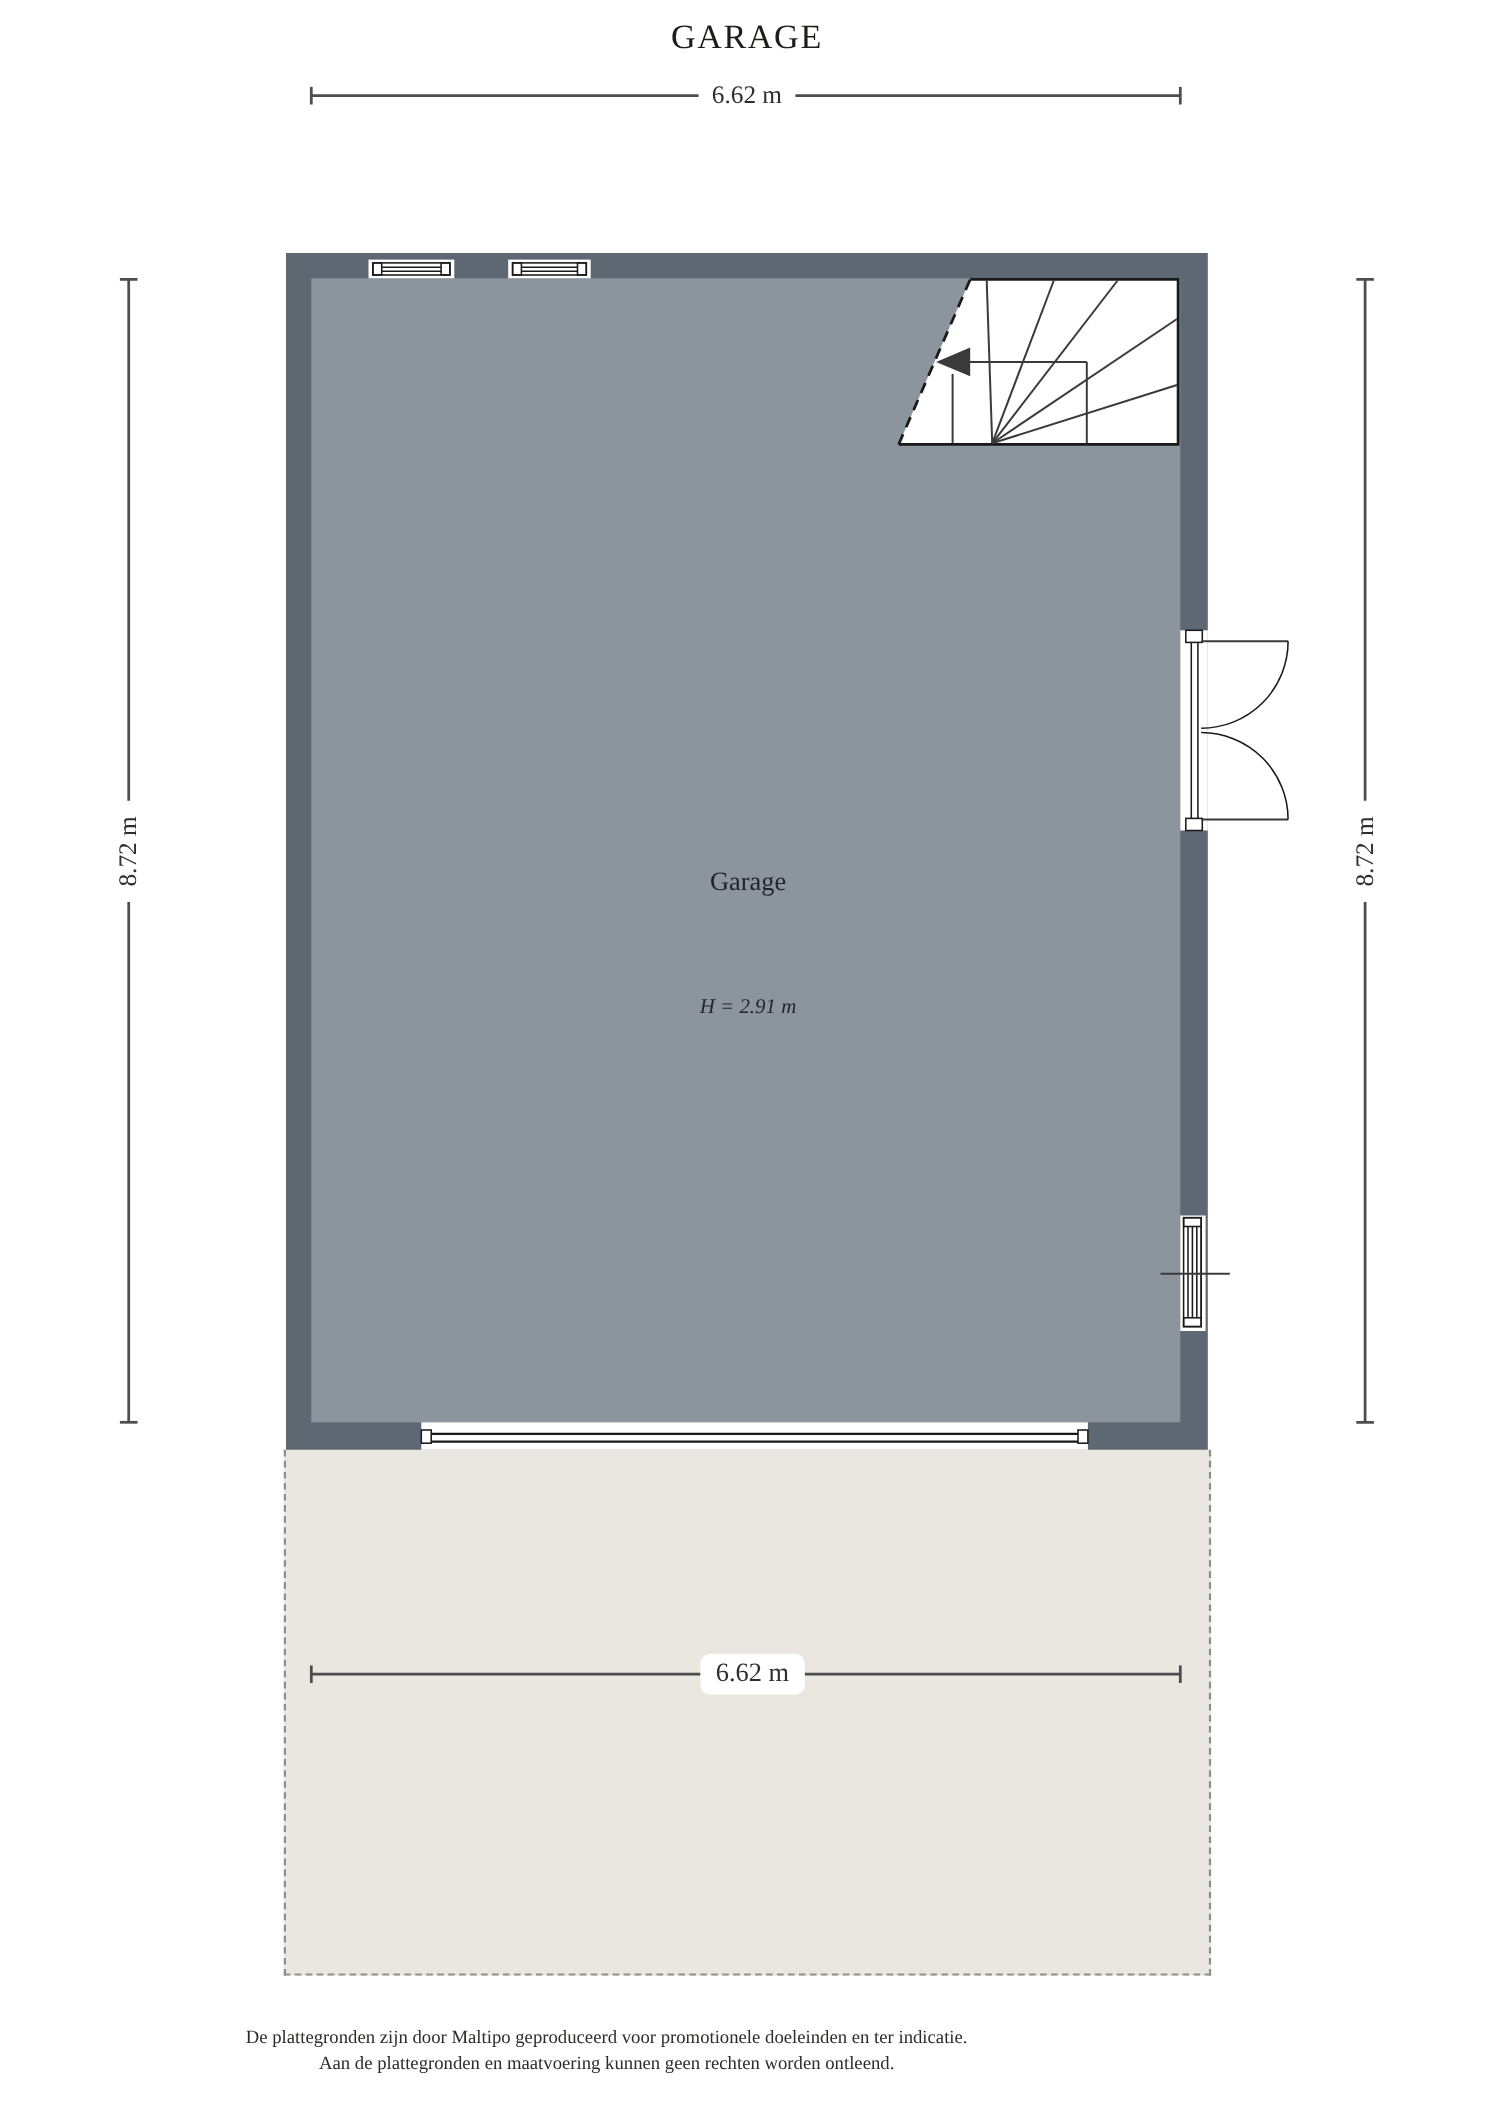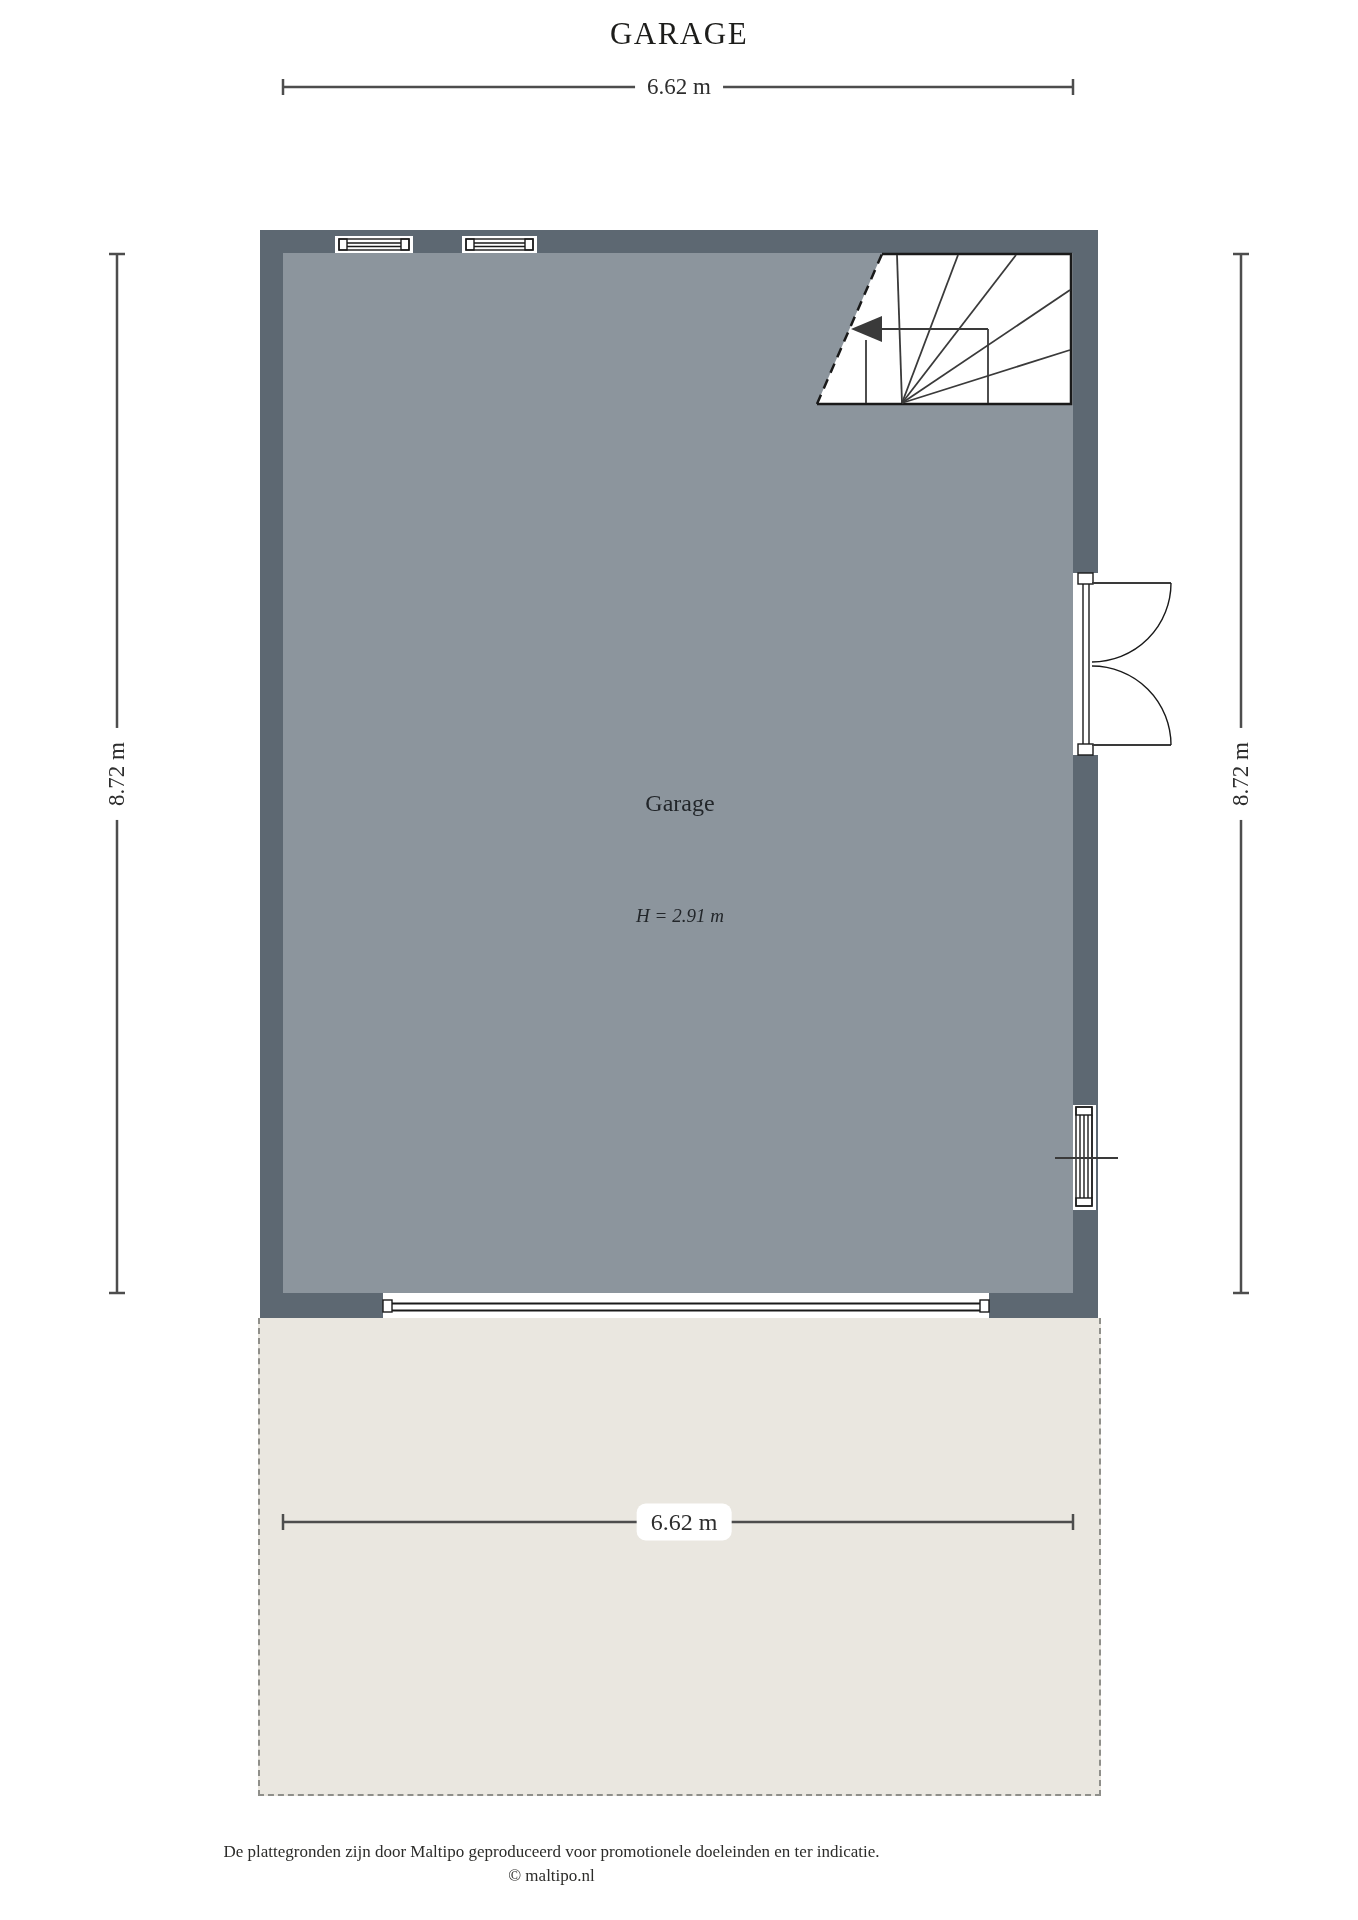--- a/index.html
+++ b/index.html
@@ -157,16 +157,16 @@
   <div class="abs dim-label" style="left:679px;top:87px;">6.62 m</div>
   <div class="abs dim-label boxed" style="left:684px;top:1522px;">6.62 m</div>
   <div class="abs dim-label rot" style="left:117px;top:774px;">8.72 m</div>
   <div class="abs dim-label rot" style="left:1241px;top:774px;">8.72 m</div>
 
   <div class="abs room-label" style="left:680px;top:803px;">Garage</div>
   <div class="abs room-h" style="left:680px;top:876px;margin-top:40px;">H = 2.91 m</div>
 
   <div class="abs footer">
     <div>De plattegronden zijn door Maltipo geproduceerd voor promotionele doeleinden en ter indicatie.</div>
-    <div>© maltipo.nl</div>
+    <div>Aan de plattegronden en maatvoering kunnen geen rechten worden ontleend.</div>
   </div>
 
 </div>
 
 </body></html>

